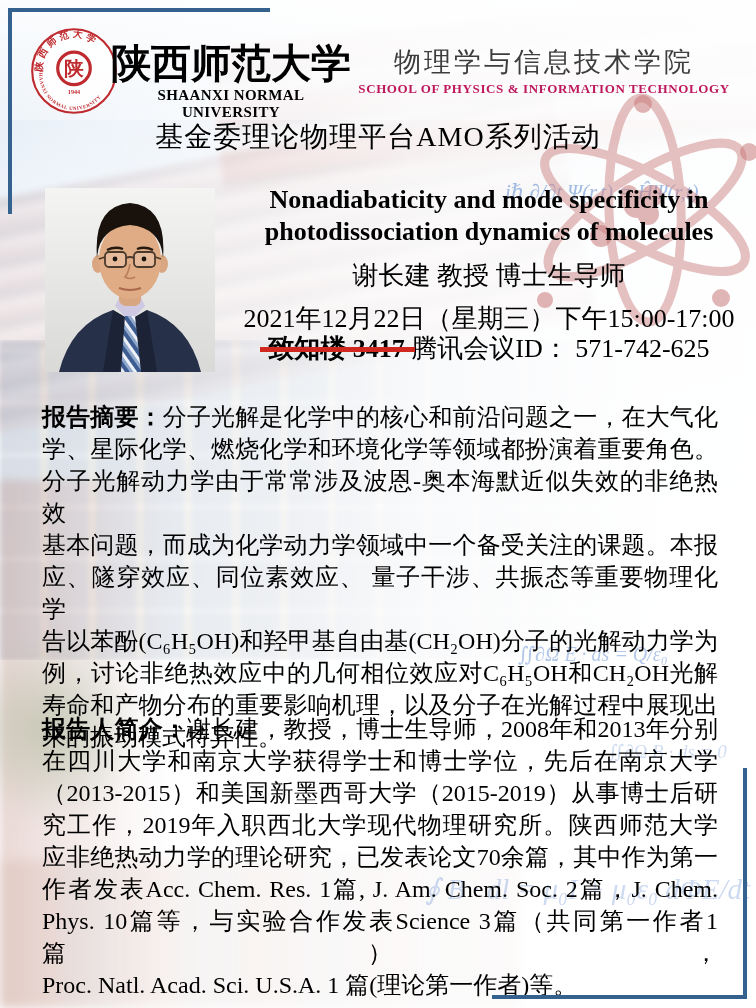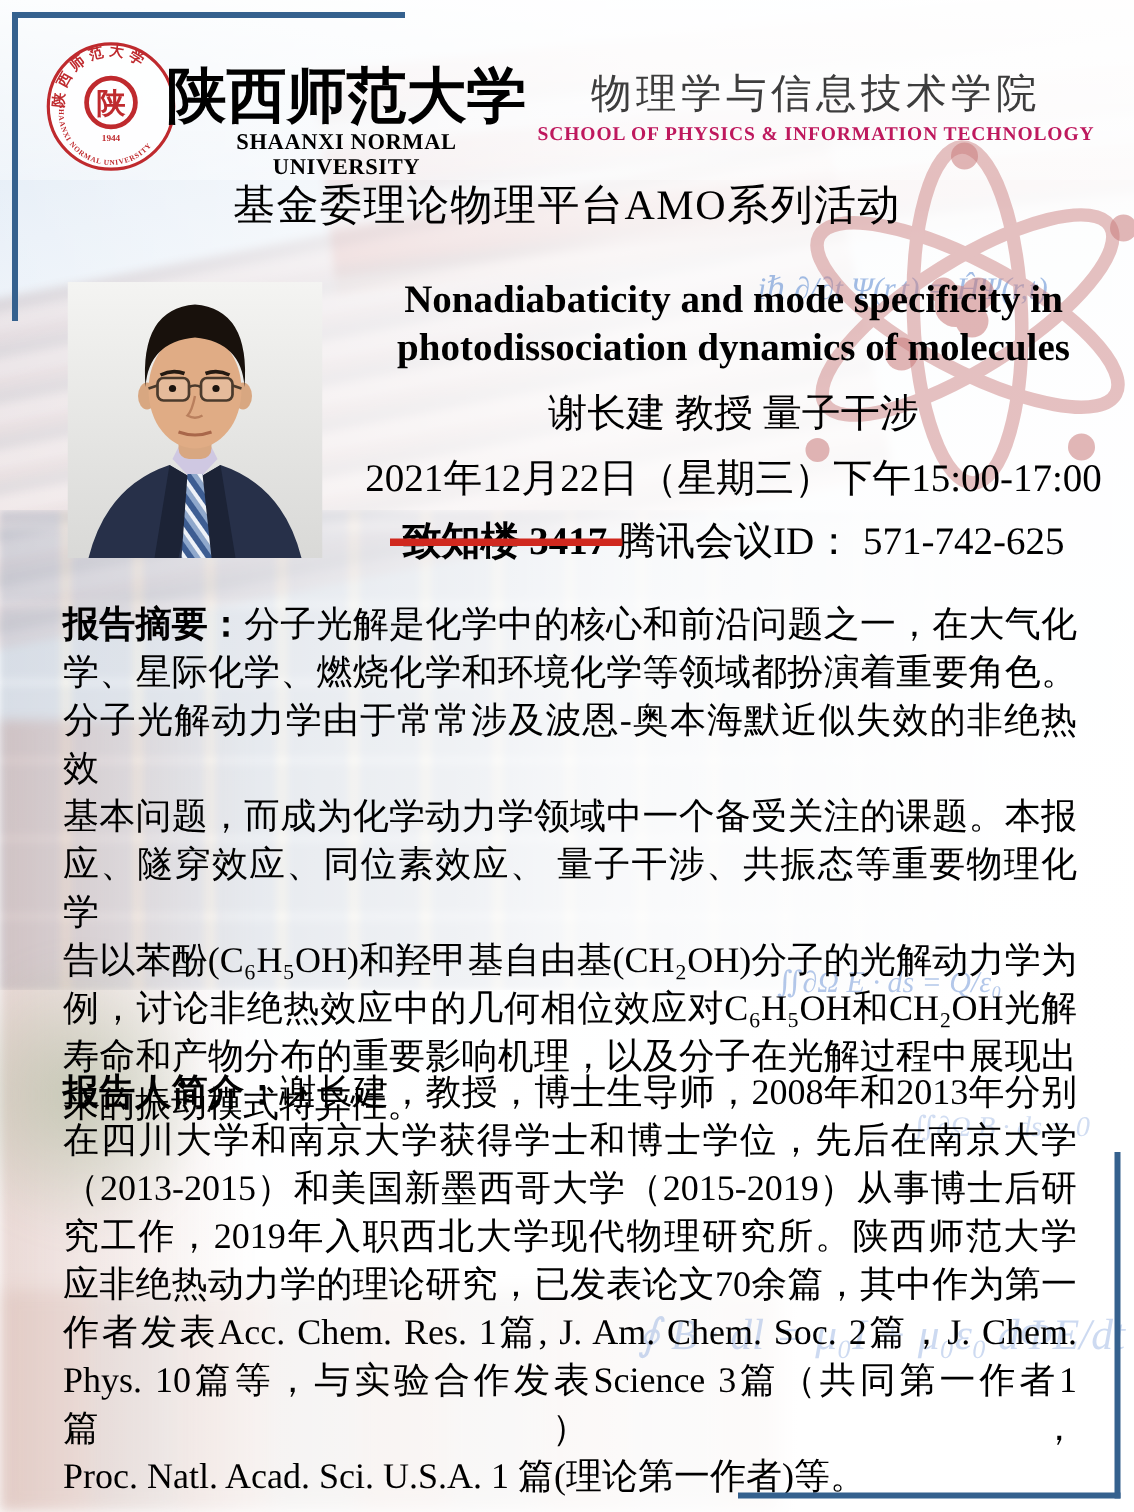--- a/index.html
+++ b/index.html
@@ -57,21 +57,21 @@
   
   .photo{position:absolute;left:45px;top:188px;width:170px;height:184px;z-index:4;}
 
   
   .talk{position:absolute;left:222px;top:180px;width:534px;text-align:center;z-index:5;}
   .talk-title{font-size:26px;font-weight:bold;line-height:30px;}
   .talk-title.l1{margin-top:5px;}
   .talk-title.l2{margin-top:2px;}
   .talk-speaker{font-size:26px;margin-top:14px;line-height:30px;}
   .talk-datetime{font-size:26px;margin-top:13px;line-height:30px;}
-  .talk-location{font-size:26px;margin-top:12px;line-height:30px;}
+  .talk-location{font-size:26px;line-height:30px;}
   .seg.b{font-weight:bold;}
   .seg.strike{position:relative;}
   .seg.strike::after{content:"";position:absolute;left:-8px;right:-10px;top:46%;height:5px;background:#d0281e;}
 
   
   .para{position:absolute;left:42px;width:676px;font-size:24px;line-height:32px;z-index:5;}
   .abstract{top:401px;}
   .bio{top:713px;}
   .para-line{text-align:justify;text-align-last:justify;}
   .para-line.last{text-align-last:left;}
@@ -192,21 +192,21 @@
     <circle cx="70" cy="71" r="2.4" fill="#1c140e"></circle>
     <circle cx="99" cy="71" r="2.4" fill="#1c140e"></circle>
 
     <path d="M85,76 Q83,86 80,89 Q85,92 90,89" stroke="#b97f5d" stroke-width="1.6" fill="none"></path>
     <path d="M74,100 Q85,104 96,100" stroke="#a9674a" stroke-width="2" fill="none"></path>
   </svg>
 
   <div class="talk">
     <div class="talk-title l1">Nonadiabaticity and mode specificity in</div>
     <div class="talk-title l2">photodissociation dynamics of molecules</div>
-    <div class="talk-speaker">谢长建 教授 量子干涉</div>
+    <div class="talk-speaker">谢长建 教授 博士生导师</div>
     <div class="talk-datetime">2021年12月22日（星期三）下午15:00-17:00</div>
     <div class="talk-location"><span class="seg b strike">致知楼 3417</span><span class="seg"> 腾讯会议ID： 571-742-625</span></div>
   </div>
 
   <div class="para abstract">
       <div class="para-line"><b class="plabel">报告摘要：</b>分子光解是化学中的核心和前沿问题之一，在大气化</div>
       <div class="para-line">学、星际化学、燃烧化学和环境化学等领域都扮演着重要角色。</div>
       <div class="para-line">分子光解动力学由于常常涉及波恩-奥本海默近似失效的非绝热效</div>
       <div class="para-line">基本问题，而成为化学动力学领域中一个备受关注的课题。本报</div>
       <div class="para-line">应、隧穿效应、同位素效应、 量子干涉、共振态等重要物理化学</div>

